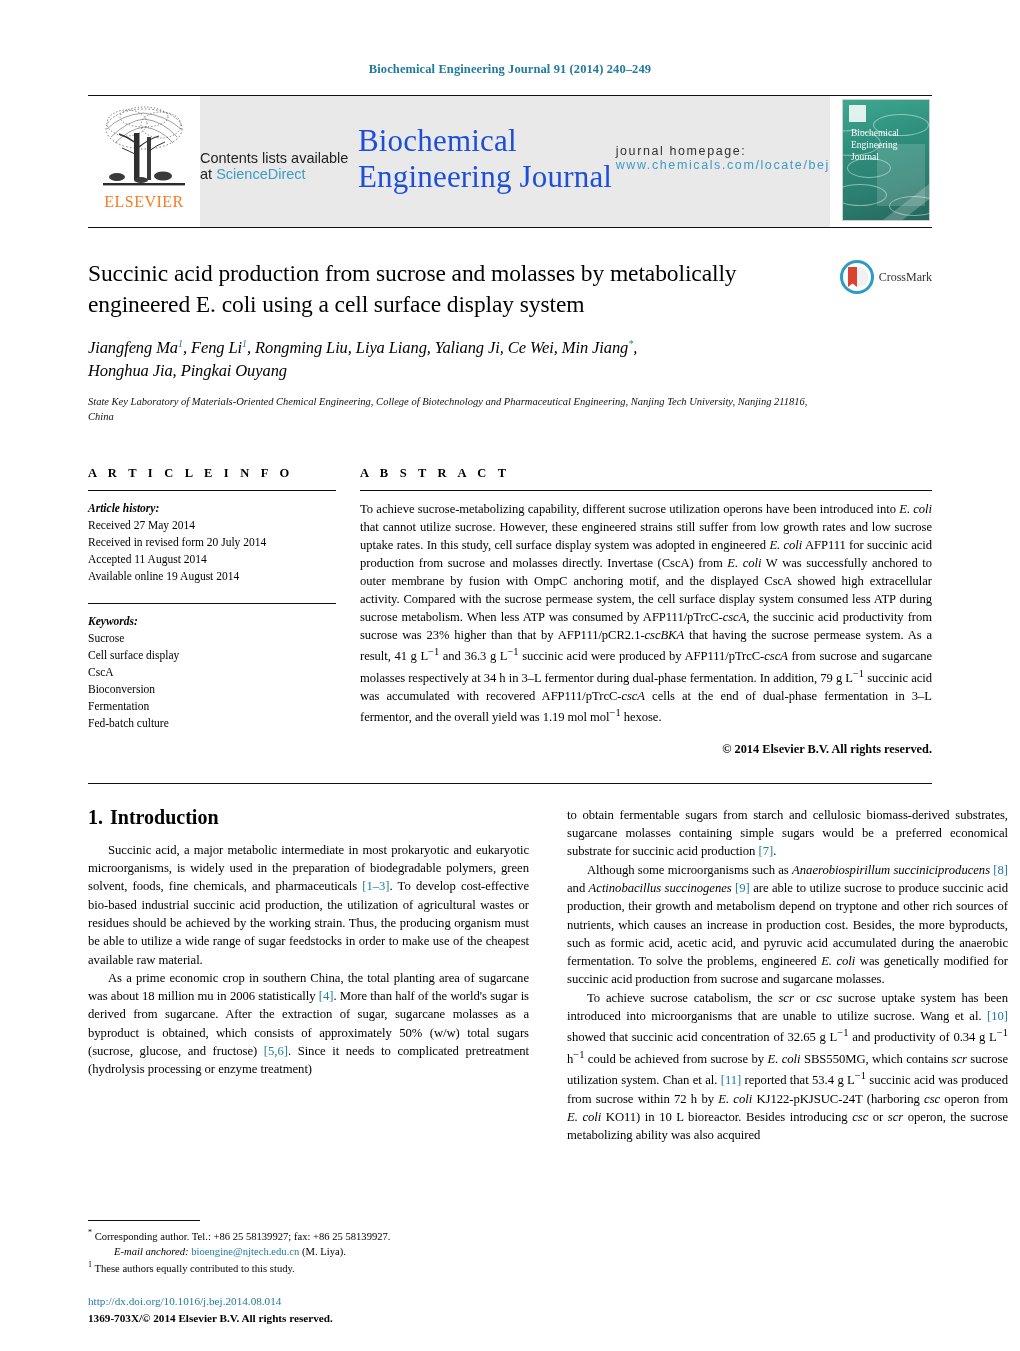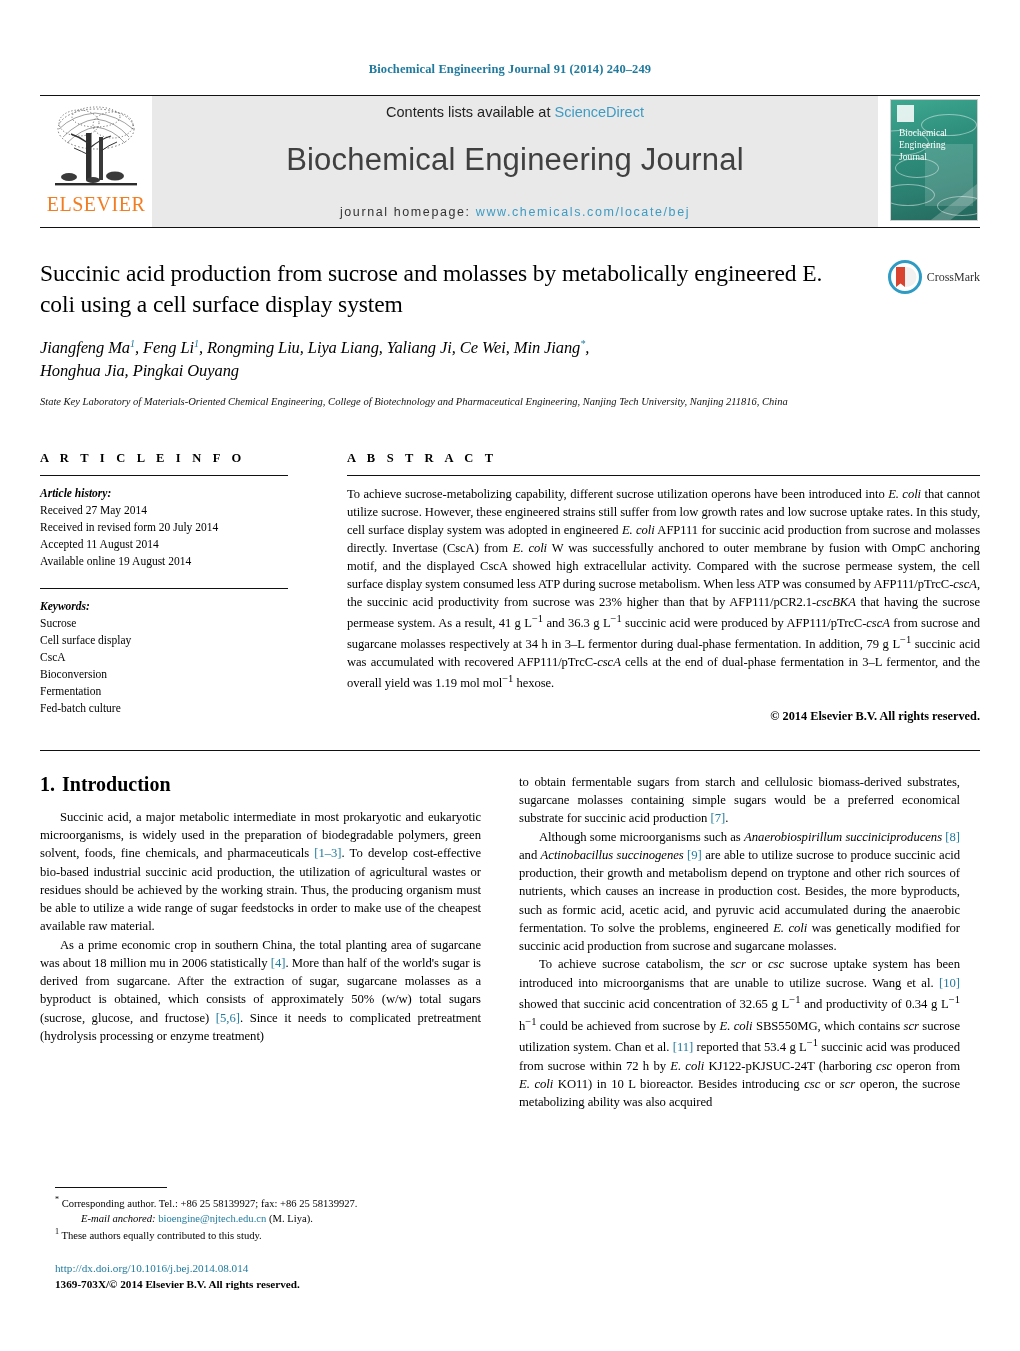--- a/index.html
+++ b/index.html
@@ -7,21 +7,21 @@
   body {
     width: 1020px;
     height: 1351px;
     background: #ffffff;
     font-family: "Liberation Serif", "DejaVu Serif", serif;
     color: #000000;
     position: relative;
     overflow: hidden;
   }
 
-  .page { position: relative; width: 1020px; height: 1351px; padding: 0 40px; }
+  .page { position: relative; width: 1020px; height: 1351px; padding: 0 88px; }
 
   
   .running-head {
     text-align: center;
     font-size: 12.5px;
     color: #1f7a9e;
     font-weight: bold;
     padding-top: 62px;
     letter-spacing: 0.1px;
   }
@@ -39,46 +39,46 @@
     flex: 0 0 112px;
     display: flex;
     flex-direction: column;
     align-items: center;
     justify-content: flex-start;
     padding-top: 7px;
   }
   .tree-svg { display:block; }
   .elsevier-word {
     font-family: "Liberation Serif", serif;
-    font-size: 20px;
+    font-size: 16px;
     letter-spacing: 0.5px;
     color: #F47C20;
     margin-top: 1px;
     line-height: 1;
   }
   .masthead-center {
     flex: 1 1 auto;
     background: #e9e9e9;
     display: flex;
-    flex-direction: column;
+    flex-direction: row;
     align-items: center;
-    justify-content: space-between;
+    justify-content: center;
     position: relative;
   }
   .contents-line {
     font-family: "Liberation Sans", sans-serif;
     font-size: 14.5px;
     color: #222;
     margin-top: 8px;
   }
   .contents-line .sd { color: #3d9bc4; }
   .journal-title {
-    font-family: Liberation Sans, sans-serif;
+    font-family: Liberation Serif, serif;
     font-size: 31px;
-    color: #404040;
+    color: #1d4ed8;
     margin-top: 14px;
     margin-bottom: 20px;
     letter-spacing: 0.2px;
   }
   .homepage-line {
     font-family: "Liberation Sans", sans-serif;
     font-size: 12.5px;
     letter-spacing: 1.6px;
     color: #333;
     margin-bottom: 8px;
@@ -155,21 +155,21 @@
   }
   .crossmark-text {
     font-family: "Liberation Serif", serif;
     font-size: 12px; color: #333;
   }
 
   
   .info-abstract {
     margin-top: 42px;
     display: flex;
-    gap: 59px;
+    gap: 24px;
   }
   .col-info { width: 248px; flex: 0 0 248px; }
   .col-abstract { flex: 1 1 auto; }
   .sec-label {
     font-family: "Liberation Serif", serif;
     font-size: 12.5px;
     font-weight: bold;
     letter-spacing: 4.2px;
     margin-bottom: 9px;
   }
@@ -215,21 +215,21 @@
     margin: 0;
     letter-spacing: -0.05px;
   }
   .para.cont { text-indent: 0; }
   .para i { font-style: italic; }
   .ref { color: #1f7a9e; }
 
   
   .footnotes {
     position: absolute;
-    left: 15px; bottom: 0; width: 441px;
+    left: 0; bottom: 0; width: 441px;
   }
   .fn-rule { width: 112px; border-top: 1px solid #111; margin-bottom: 6px; }
   .fn {
     font-size: 10.6px; line-height: 1.42;
     padding-left: 13px; text-indent: -13px;
   }
   .fn sup { vertical-align: super; font-size: 8px; }
   .fn i { font-style: italic; }
   .fn .mail { color: #1f7a9e; }
   .doi-block { margin-top: 18px; font-size: 11.2px; line-height: 1.45; }

